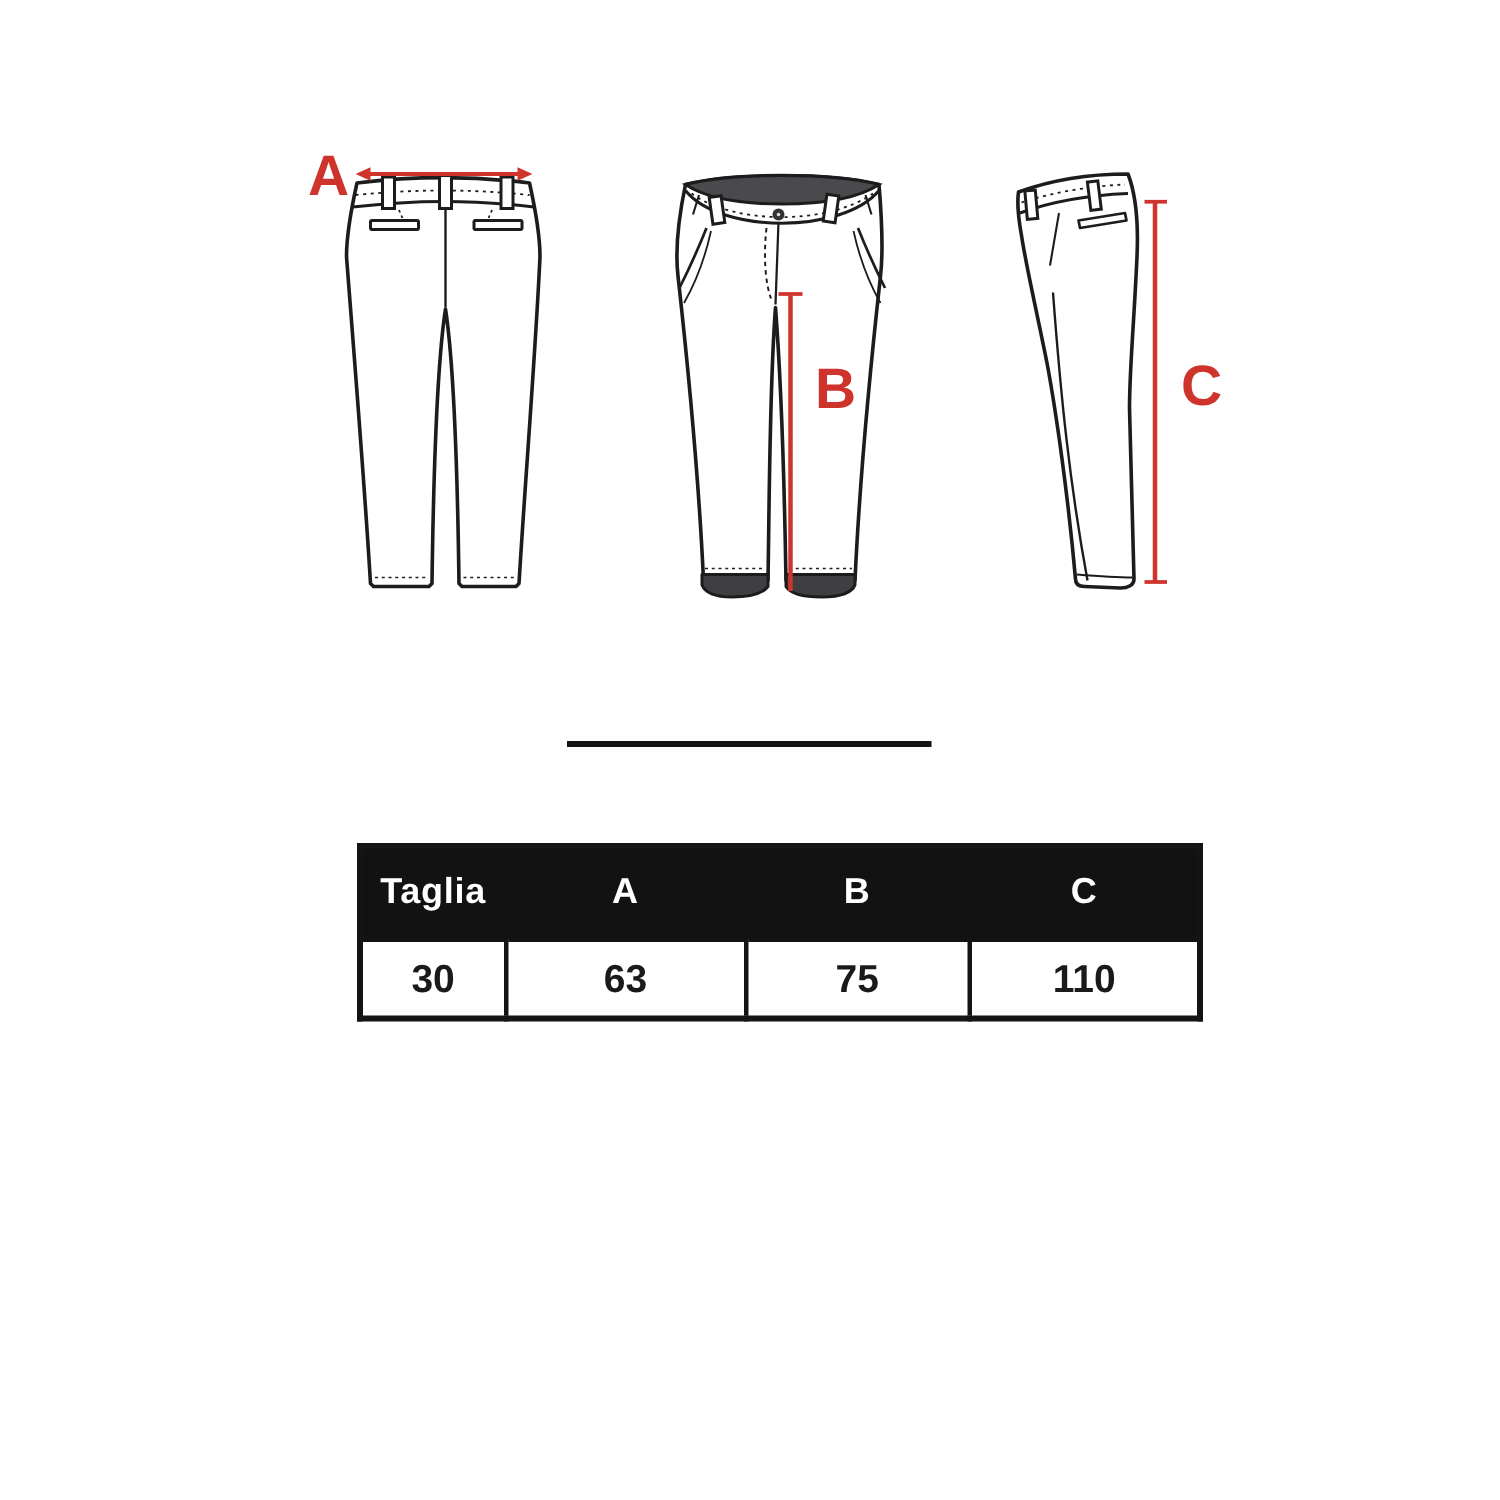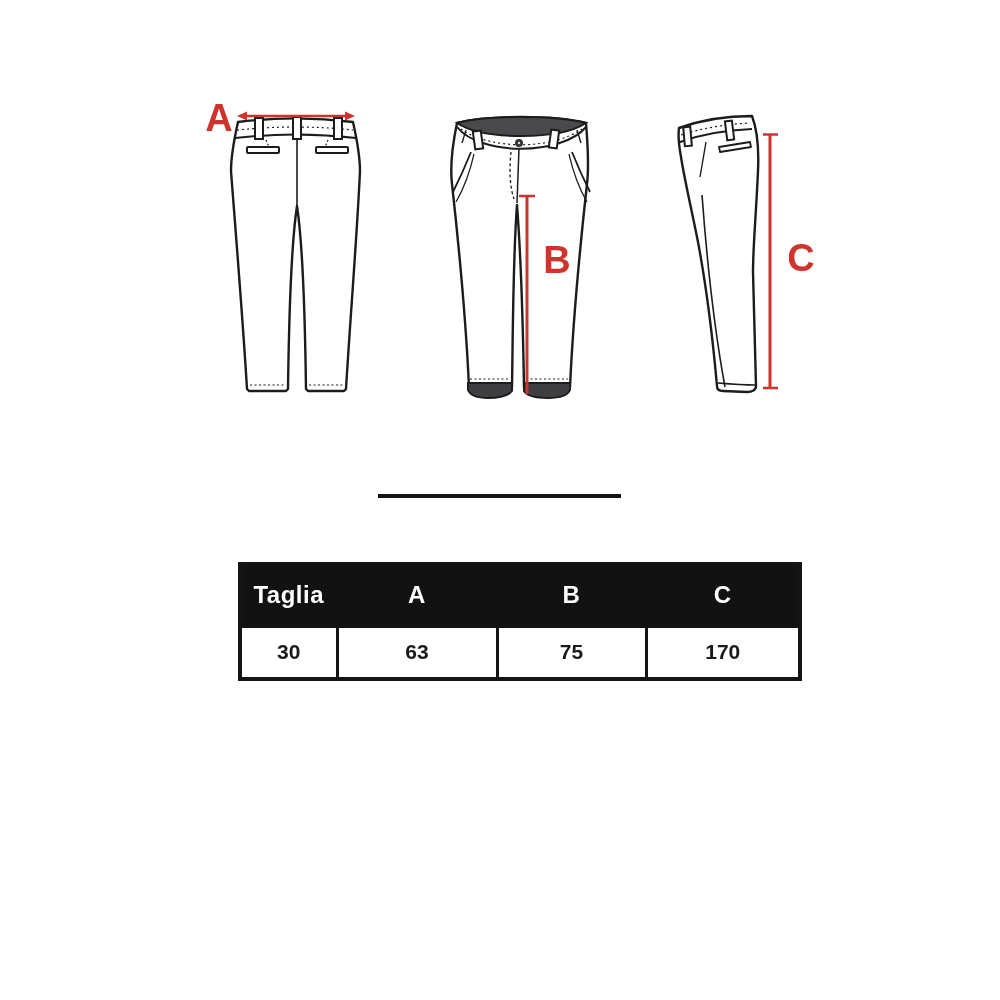--- a/index.html
+++ b/index.html
@@ -48,21 +48,21 @@
     border:4px solid var(--table-ink);
     margin-top:45px;
   }
   .size-table th{
     background:var(--header-bg);color:#ffffff;height:62px;
     font-size:24px;font-weight:800;text-align:center;letter-spacing:0.5px;
     border:3px solid var(--header-bg);
   }
   .size-table td{
     background:#ffffff;color:#1a1a1a;height:53px;
-    font-size:21px;font-weight:700;text-align:center;
+    font-size:26px;font-weight:700;text-align:center;
     border:3px solid var(--table-ink);
   }
 </style>
 </head>
 <body>
 
 <div class="canvas">
 
   <svg class="figures-svg" viewBox="150 80 700 340" xmlns="http://www.w3.org/2000/svg">
 
@@ -160,18 +160,18 @@
         <th>A</th>
         <th>B</th>
         <th>C</th>
       </tr>
     </thead>
     <tbody>
       <tr>
         <td>30</td>
         <td>63</td>
         <td>75</td>
-        <td>170</td>
+        <td>110</td>
       </tr>
     </tbody>
   </table>
 
 </div>
 
 </body></html>

